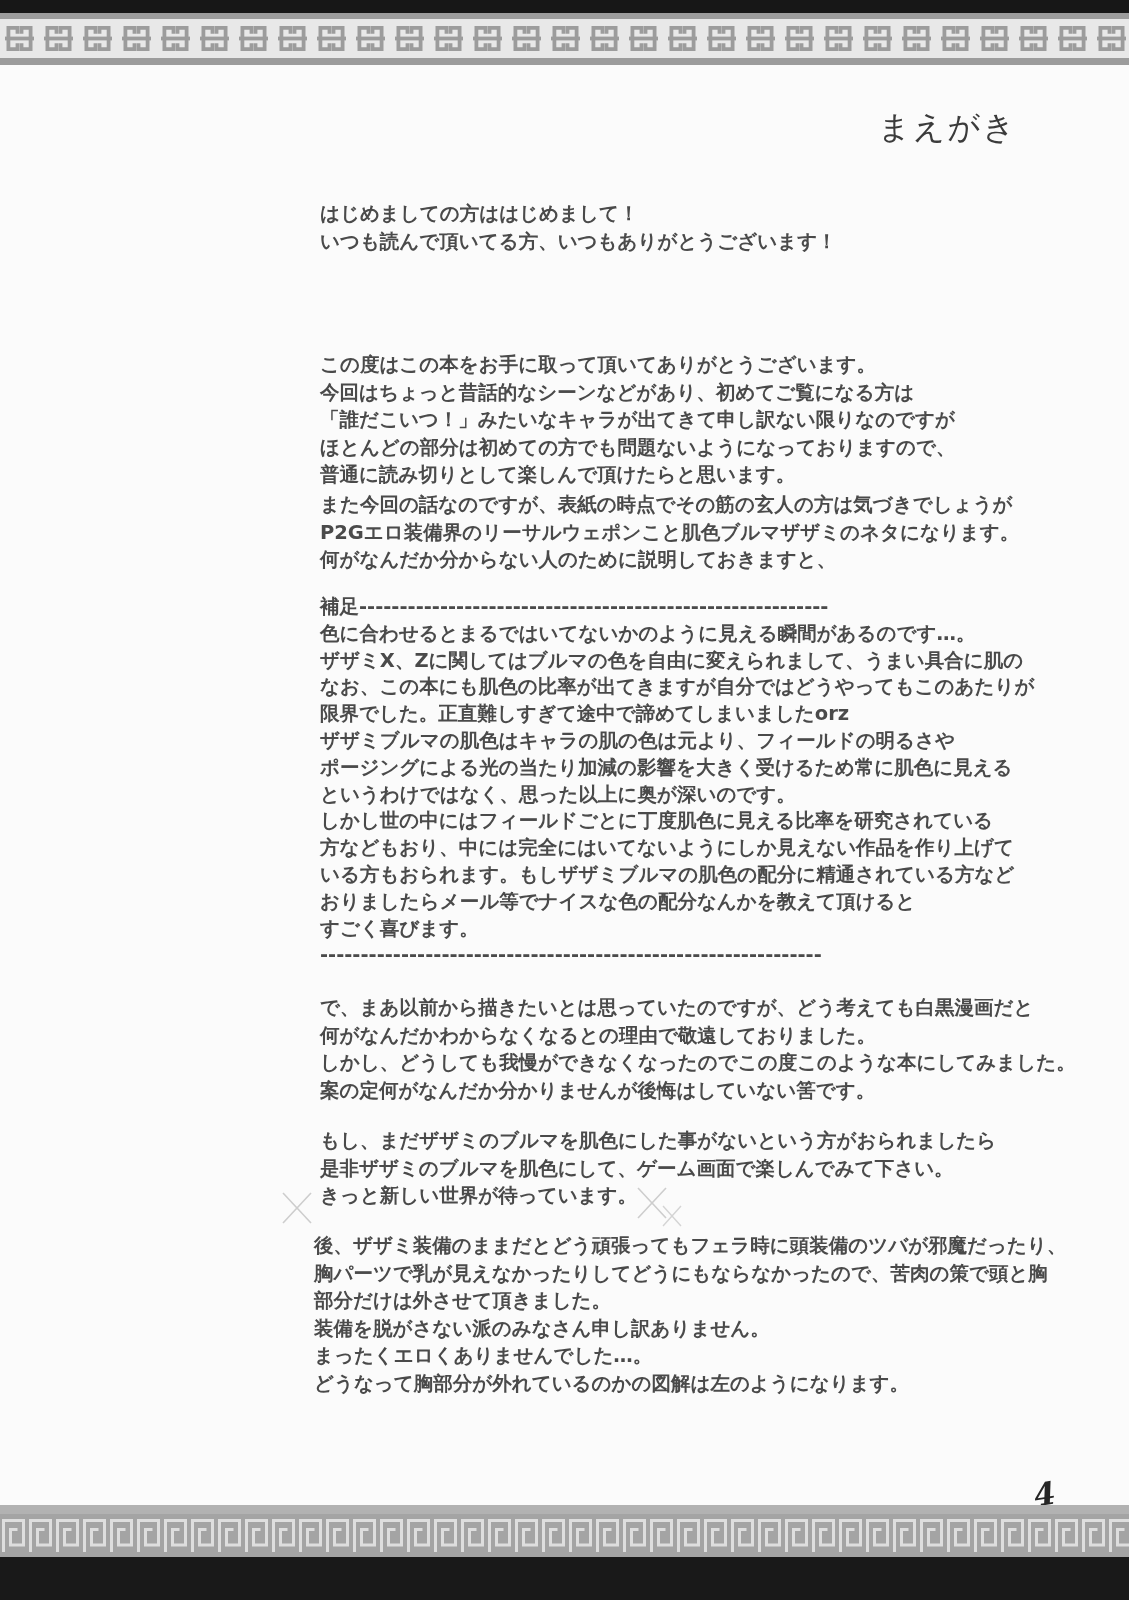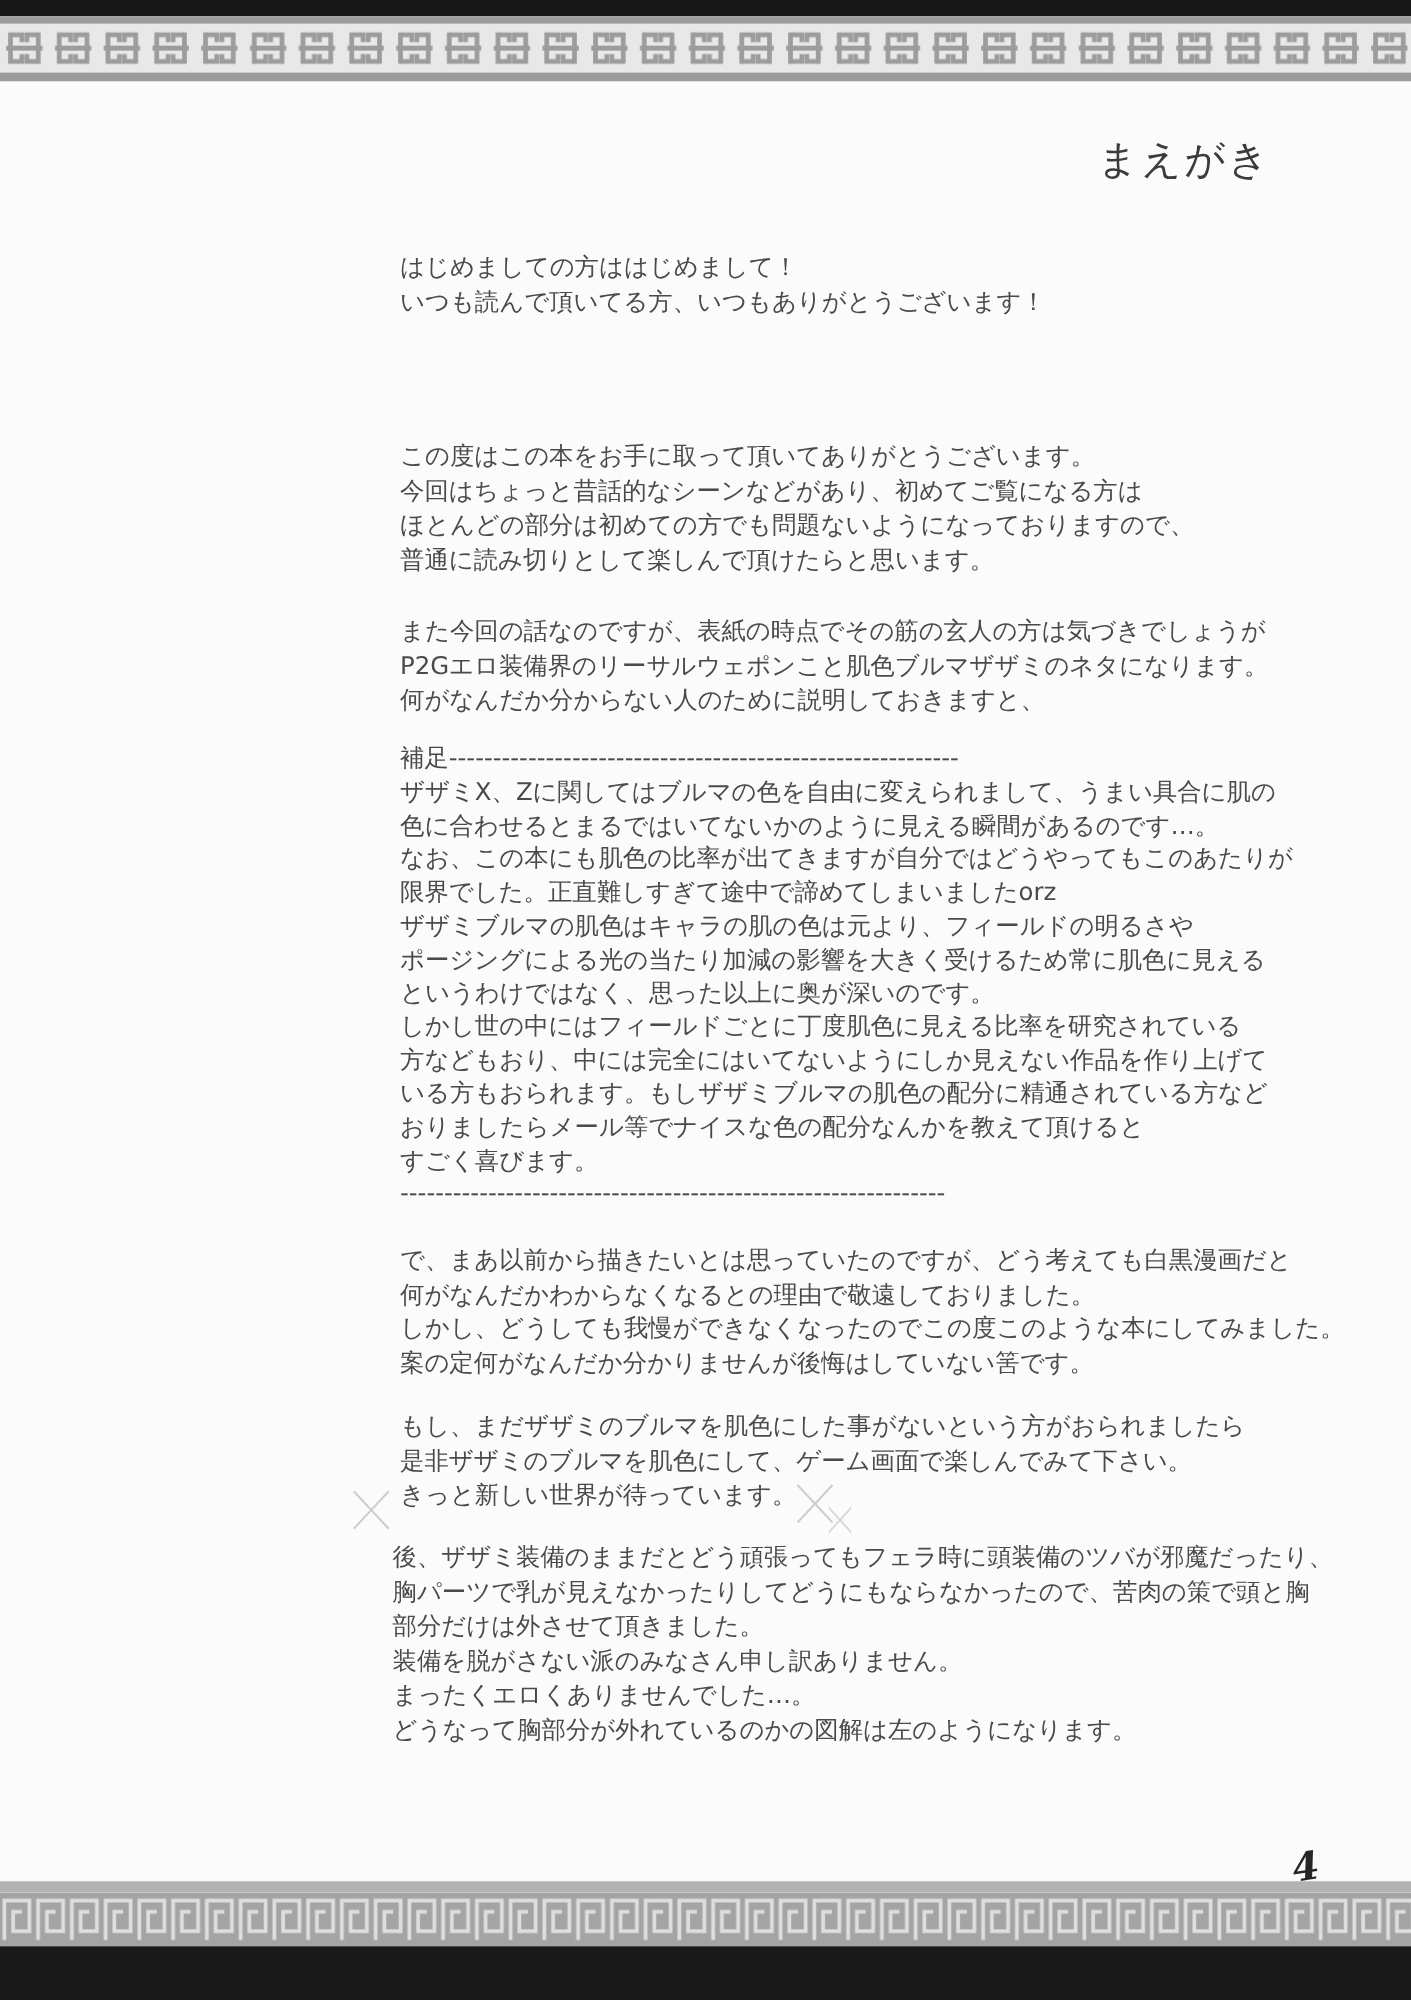--- a/index.html
+++ b/index.html
@@ -16,21 +16,21 @@
   #top-strip-b{top:58px;height:7px;background:#9c9c9c;}
   #bottom-strip{top:1505px;height:9px;background:#b2b2b2;}
   #bottom-pattern{top:1514px;height:43px;}
   #bottom-black{top:1557px;height:43px;background:#191919;}
   
   .title{
     position:absolute;left:878px;top:106px;
     font-size:32px;color:#3b3b3b;letter-spacing:2px;font-weight:400;
     white-space:nowrap;
   }
-  .block{position:absolute;left:320px;color:#4a4a4a;font-size:19.5px;line-height:27.5px;}
+  .block{position:absolute;left:320px;color:#4a4a4a;font-size:19.5px;line-height:27.5px;font-weight:bold;}
   .block .line{white-space:nowrap;}
   #blk-greeting{top:200px;}
   #blk-thanks{top:311px;margin-top:40px;}
   #blk-topic{top:491px;}
   #blk-supplement{top:594px;line-height:26.8px;}
   #blk-reason{top:994px;}
   #blk-recommend{top:1127px;}
   #blk-gear{top:1232px;left:314px;}
   .page-number{
     position:absolute;left:1034px;top:1476px;
@@ -74,32 +74,33 @@
 
 <div class="title">まえがき</div>
 
 <div class="block" id="blk-greeting">
     <div class="line">はじめましての方ははじめまして！</div>
     <div class="line">いつも読んで頂いてる方、いつもありがとうございます！</div>
   </div>
 <div class="block" id="blk-thanks">
     <div class="line">この度はこの本をお手に取って頂いてありがとうございます。</div>
     <div class="line">今回はちょっと昔話的なシーンなどがあり、初めてご覧になる方は</div>
+    <div class="line">「誰だこいつ！」みたいなキャラが出てきて申し訳ない限りなのですが</div>
     <div class="line">ほとんどの部分は初めての方でも問題ないようになっておりますので、</div>
     <div class="line">普通に読み切りとして楽しんで頂けたらと思います。</div>
   </div>
 <div class="block" id="blk-topic">
     <div class="line">また今回の話なのですが、表紙の時点でその筋の玄人の方は気づきでしょうが</div>
     <div class="line">P2Gエロ装備界のリーサルウェポンこと肌色ブルマザザミのネタになります。</div>
     <div class="line">何がなんだか分からない人のために説明しておきますと、</div>
   </div>
 <div class="block" id="blk-supplement">
     <div class="line">補足----------------------------------------------------------</div>
+    <div class="line">色に合わせるとまるではいてないかのように見える瞬間があるのです…。</div>
     <div class="line">ザザミX、Zに関してはブルマの色を自由に変えられまして、うまい具合に肌の</div>
-    <div class="line">色に合わせるとまるではいてないかのように見える瞬間があるのです…。</div>
     <div class="line">なお、この本にも肌色の比率が出てきますが自分ではどうやってもこのあたりが</div>
     <div class="line">限界でした。正直難しすぎて途中で諦めてしまいましたorz</div>
     <div class="line">ザザミブルマの肌色はキャラの肌の色は元より、フィールドの明るさや</div>
     <div class="line">ポージングによる光の当たり加減の影響を大きく受けるため常に肌色に見える</div>
     <div class="line">というわけではなく、思った以上に奥が深いのです。</div>
     <div class="line">しかし世の中にはフィールドごとに丁度肌色に見える比率を研究されている</div>
     <div class="line">方などもおり、中には完全にはいてないようにしか見えない作品を作り上げて</div>
     <div class="line">いる方もおられます。もしザザミブルマの肌色の配分に精通されている方など</div>
     <div class="line">おりましたらメール等でナイスな色の配分なんかを教えて頂けると</div>
     <div class="line">すごく喜びます。</div>

